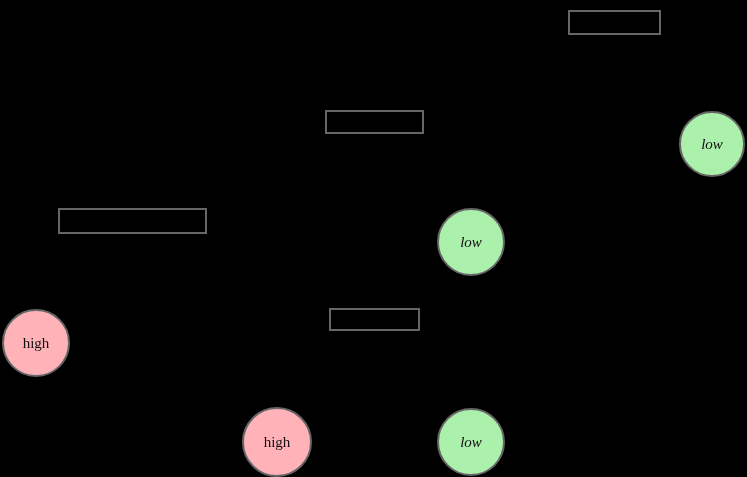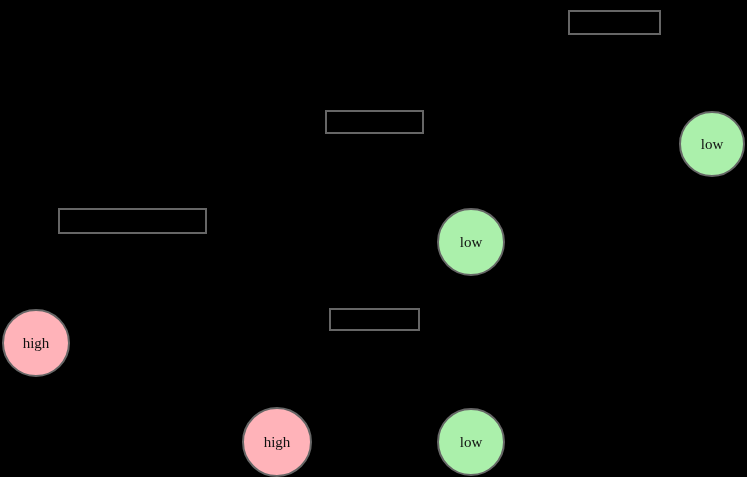--- a/index.html
+++ b/index.html
@@ -46,20 +46,21 @@
     line-height: 1;
     color: #101010;
     white-space: nowrap;
   }
   .node-circle.high {
     background: #FFB3B9;
     justify-content: center;
   }
   .node-circle.low {
     background: #ABF0AB;
+    font-style: italic;
   }
   .node-label {
     pointer-events: none;
     user-select: none;
   }
 </style>
 </head>
 <body style="background: rgb(0, 0, 0);">
 
 <div id="canvas" style="width: 747px; height: 477px; background: rgb(0, 0, 0);">

